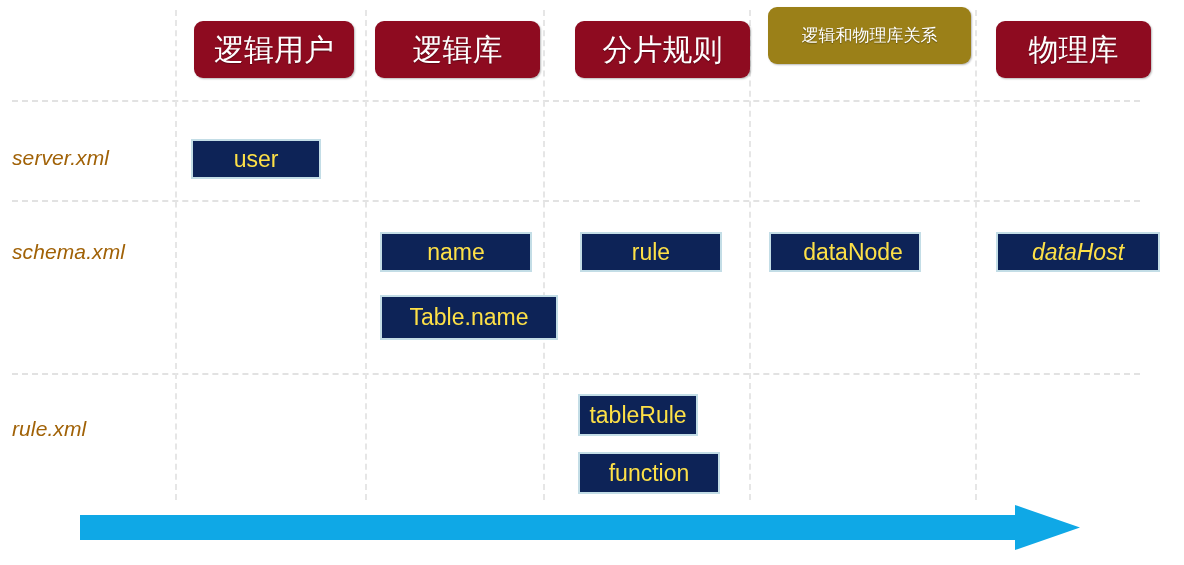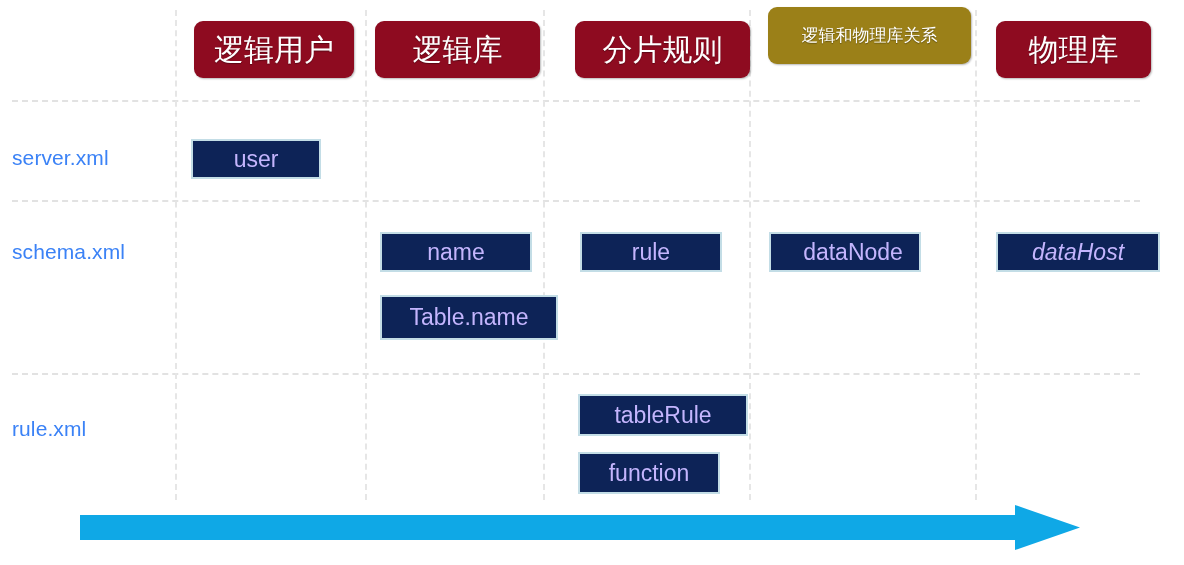--- a/index.html
+++ b/index.html
@@ -33,23 +33,24 @@
     height: 490px;
     width: 0;
     border-left: 2px dashed #e6e6e6;
   }
 
   
   .row-label {
     position: absolute;
     left: 12px;
     font-size: 21px;
-    color: #3b82f6;
+    color: #a16207;
     white-space: nowrap;
     letter-spacing: .1px;
+    font-style: italic;
   }
 
   
   .hdr {
     position: absolute;
     border-radius: 9px;
     color: #ffffff;
     display: flex;
     align-items: center;
     justify-content: center;
@@ -65,21 +66,21 @@
     line-height: 1;
     text-shadow: 0 1px 1px rgba(0,0,0,.35);
   }
   .hdr .cap.small { font-size: 17px; }
 
   
   .cell {
     position: absolute;
     background: #0d2357;
     border: 2px solid #c3dde6;
-    color: #c4b5fd;
+    color: #fde047;
     font-size: 23px;
     display: flex;
     align-items: center;
     justify-content: center;
     box-sizing: border-box;
     white-space: nowrap;
   }
 
   
   #arrow-wrap {
@@ -147,21 +148,21 @@
   </div>
 
   <div class="cell" style="left:769px; top:232px; width:152px; height:40px;padding-left:16px;">
     <span>dataNode</span>
   </div>
 
   <div class="cell" style="left:996px; top:232px; width:164px; height:40px;font-style:italic;">
     <span>dataHost</span>
   </div>
 
-  <div class="cell" style="left:578px; top:394px; width:170px; height:42px;">
+  <div class="cell" style="left:578px; top:394px; width:120px; height:42px;">
     <span>tableRule</span>
   </div>
 
   <div class="cell" style="left:578px; top:452px; width:142px; height:42px;">
     <span>function</span>
   </div>
 
   <div id="arrow-wrap">
     <svg width="1000" height="45" viewBox="0 0 1000 45" xmlns="http://www.w3.org/2000/svg">
       <polygon points="0,10 935,10 935,0 1000,22.5 935,45 935,35 0,35" fill="#0fa8e6"></polygon>

